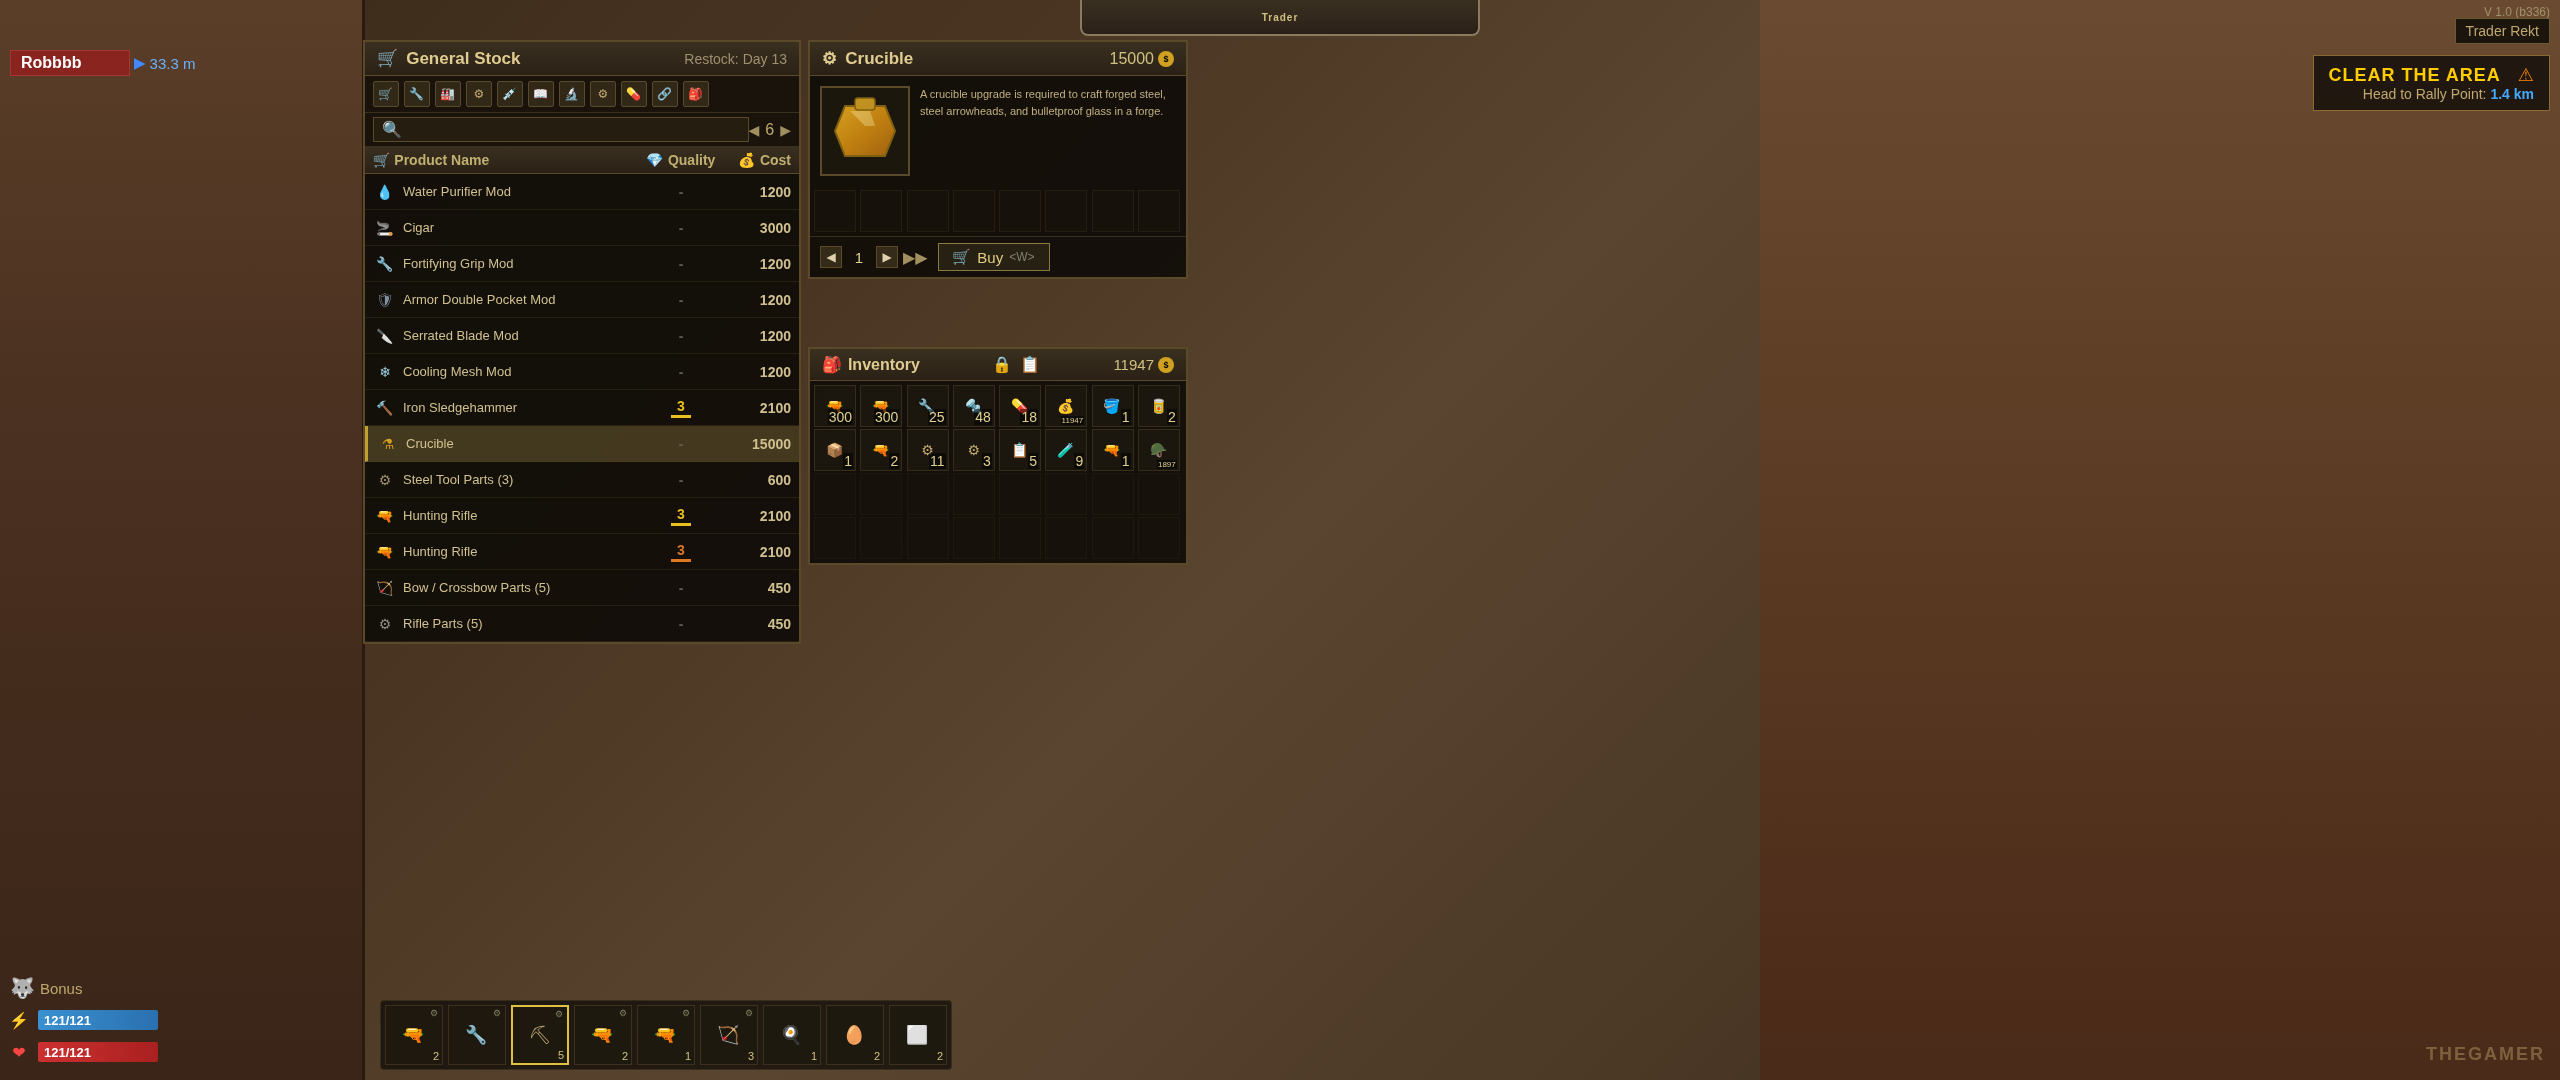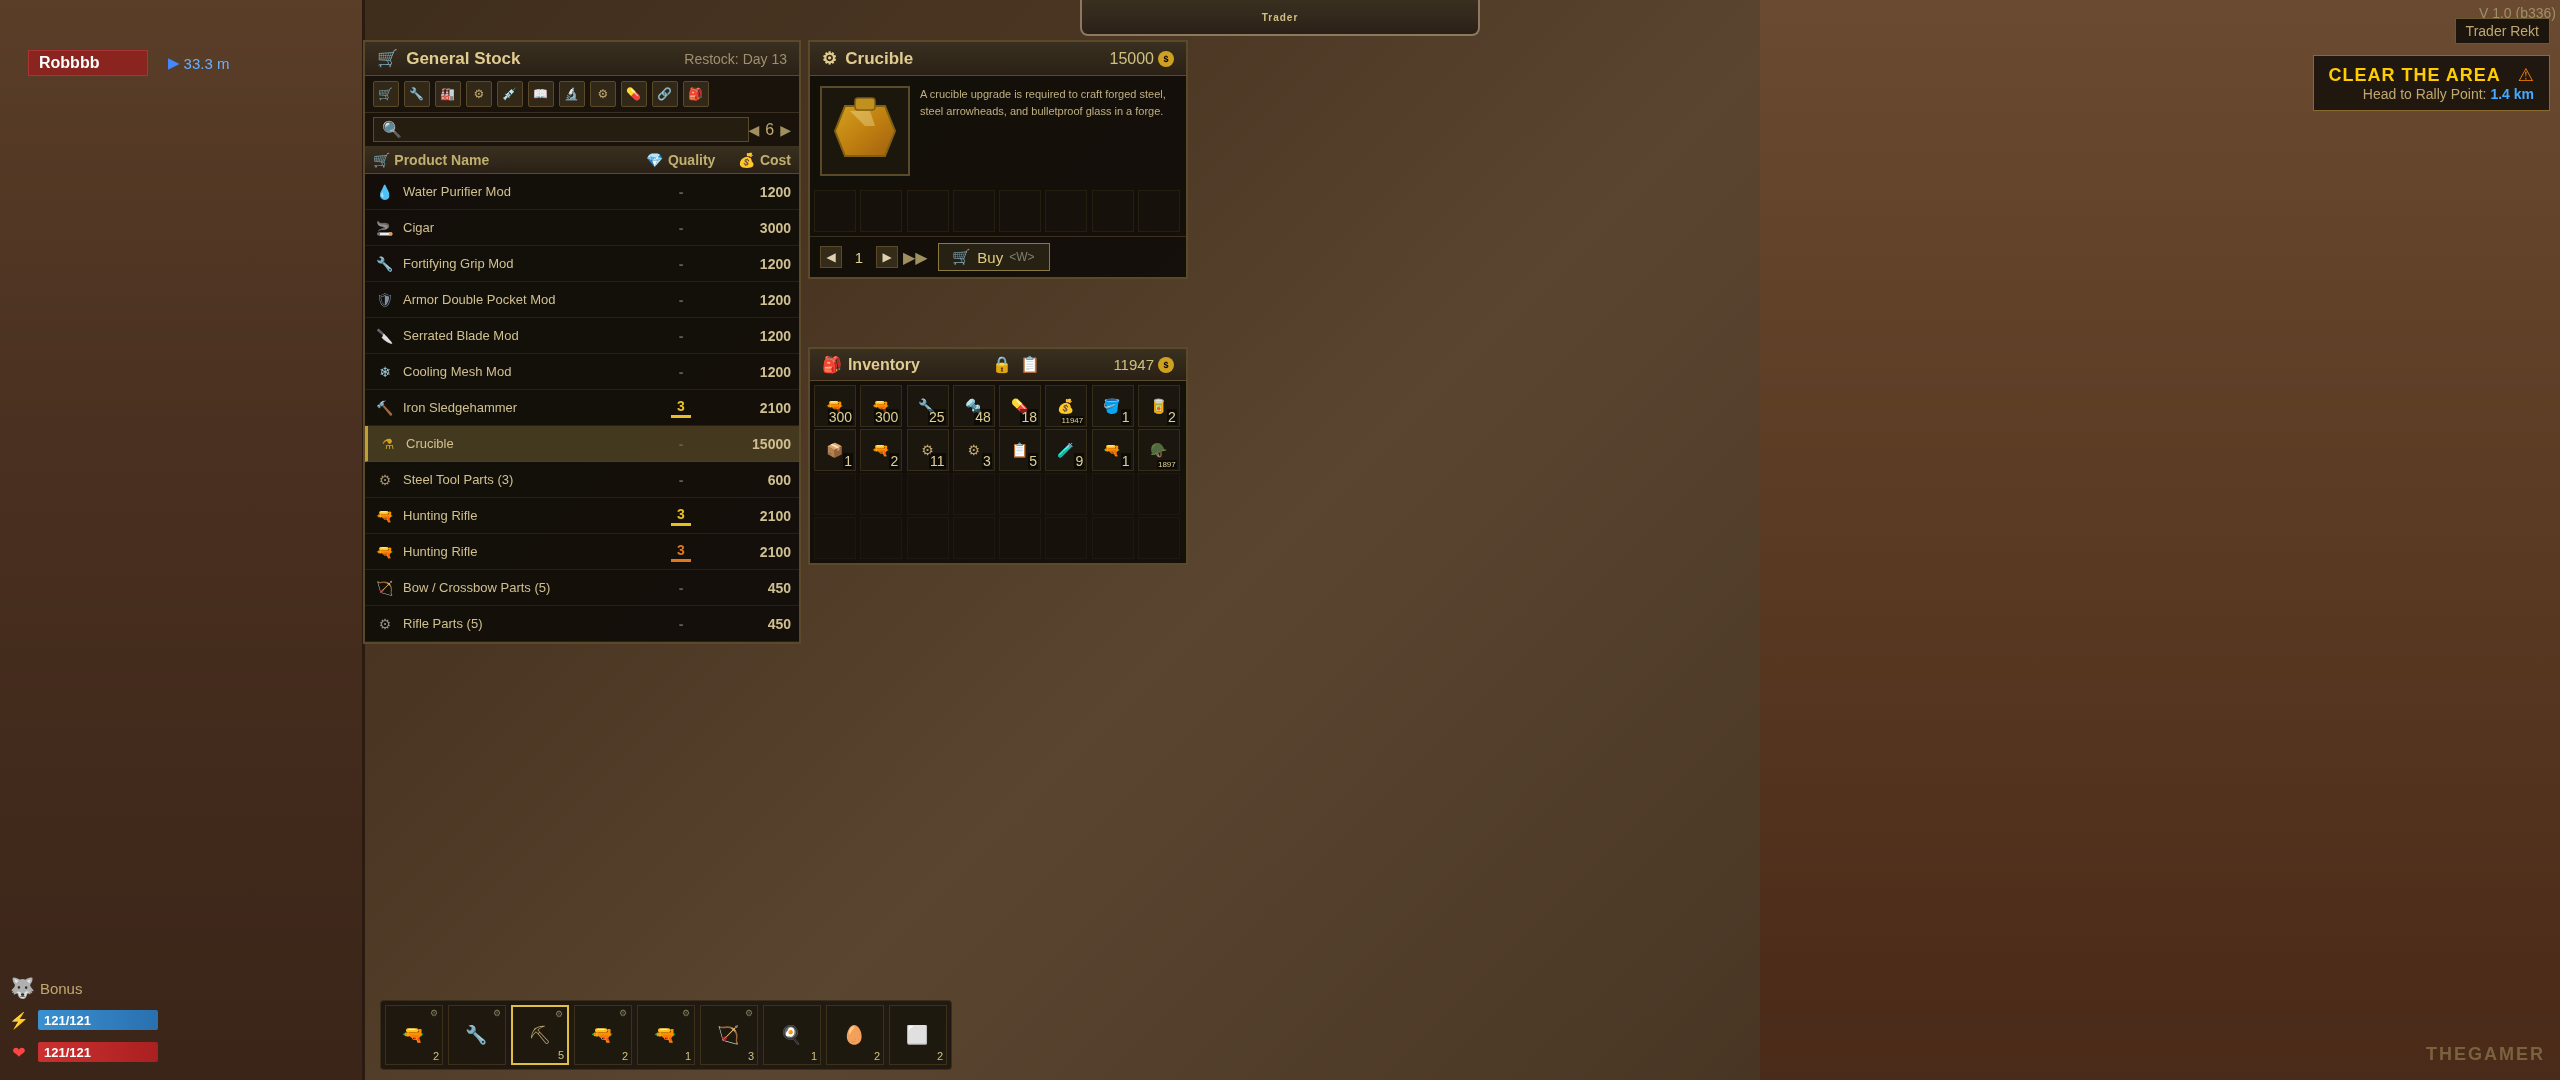--- a/index.html
+++ b/index.html
@@ -43,33 +43,32 @@
       border-top: none;
       border-radius: 0 0 8px 8px;
       display: flex;
       align-items: center;
       justify-content: center;
     }
 
     
     .version-info {
       position: absolute;
-      top: 5px; right: 4px;
-      font-size: 14px;
+      top: 5px; right: 10px;
+      font-size: 12px;
       color: #a0906a;
     }
 
     
     .player-bar {
       position: absolute;
       top: 50px; left: 10px;
       display: flex;
       align-items: center;
-      gap: 20px;
-      margin-left: 18px;
+      gap: 4px;
     }
     .player-name-box {
       background: rgba(150, 30, 30, 0.8);
       border: 1px solid #aa3333;
       padding: 3px 10px;
       font-size: 16px;
       font-weight: bold;
       color: #fff;
       min-width: 120px;
     }

